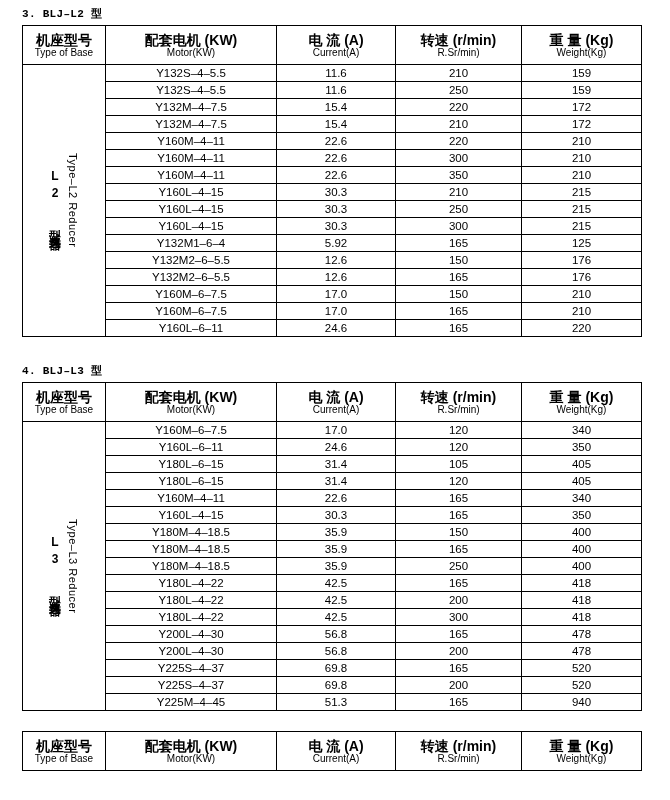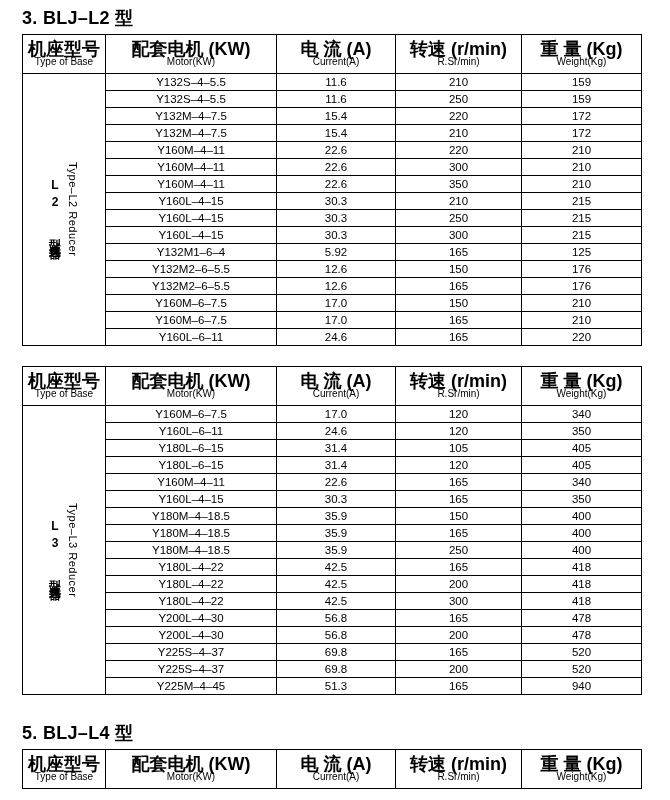--- a/index.html
+++ b/index.html
@@ -17,24 +17,25 @@
   }
   .page {
     width: 670px;
     padding: 0;
     box-sizing: border-box;
   }
   .section {
     margin: 0 0 0 0;
   }
   .section-title {
-    font-size: 18px;
+    font-size: 11px;
     font-weight: bold;
     padding: 6px 0 4px 22px;
     letter-spacing: 0.3px;
+    font-family: Liberation Mono, monospace;
   }
   table.spec {
     border-collapse: collapse;
     table-layout: fixed;
     margin-left: 22px;
     width: 620px;
     background: #fff;
   }
   table.spec th, table.spec td {
     border: 1px solid #000;
@@ -44,21 +45,21 @@
     padding: 0;
     height: 16px;
     line-height: 14px;
   }
   table.spec thead th {
     height: 34px;
     font-weight: bold;
     padding: 2px 0;
   }
   .hdr-cn {
-    font-size: 18px;
+    font-size: 14px;
     font-weight: bold;
     display: block;
     line-height: 14px;
   }
   .hdr-en {
     font-size: 10px;
     font-weight: normal;
     display: block;
     line-height: 11px;
   }
@@ -231,20 +232,21 @@
               <td class="col-model model">Y160L–6–11</td>
               <td class="col-cur">24.6</td>
               <td class="col-rpm">165</td>
               <td class="col-wt">220</td>
             </tr>
           </tbody>
         </table>
         <div class="spacer-lg"></div>
       </div>
       <div class="section">
+        <div class="section-title">4. BLJ–L3 型</div>
         <table class="spec">
           <thead>
             <tr>
               <th class="vcell">
                 <span class="hdr-cn">机座型号</span>
                 <span class="hdr-en">Type of Base</span>
               </th>
               <th class="col-model">
                 <span class="hdr-cn">配套电机 (KW)</span>
                 <span class="hdr-en">Motor(KW)</span>
@@ -370,21 +372,20 @@
               <td class="col-model model">Y225M–4–45</td>
               <td class="col-cur">51.3</td>
               <td class="col-rpm">165</td>
               <td class="col-wt">940</td>
             </tr>
           </tbody>
         </table>
         <div class="spacer-lg"></div>
       </div>
       <div class="section">
-        <div class="section-title">5. BLJ–L4 型</div>
         <table class="spec">
           <thead>
             <tr>
               <th class="vcell">
                 <span class="hdr-cn">机座型号</span>
                 <span class="hdr-en">Type of Base</span>
               </th>
               <th class="col-model">
                 <span class="hdr-cn">配套电机 (KW)</span>
                 <span class="hdr-en">Motor(KW)</span>

